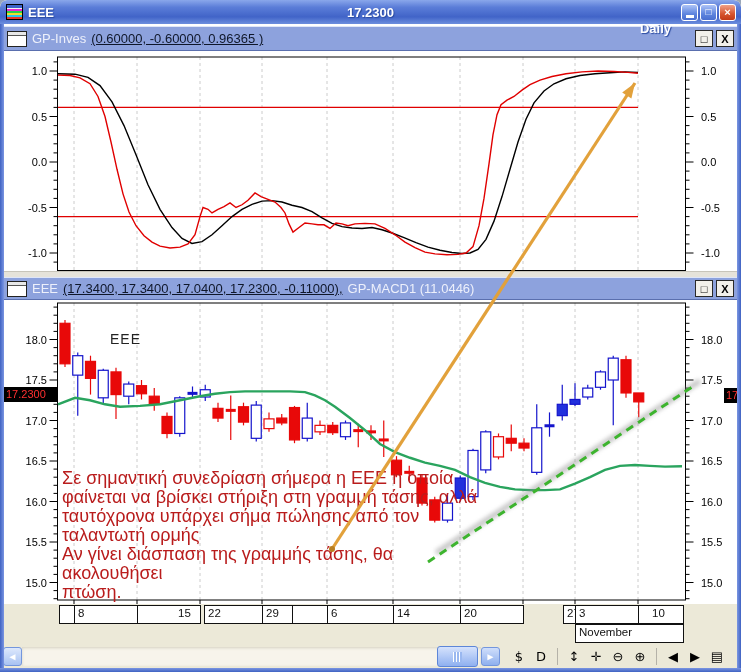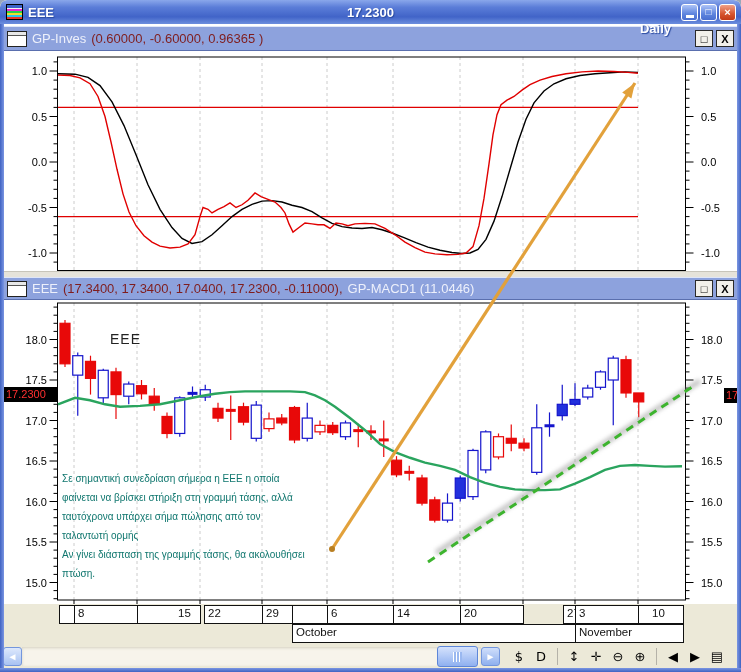--- a/index.html
+++ b/index.html
@@ -27,33 +27,33 @@
   #fL{left:0;top:24px;width:4px;height:648px;}
   #fR{right:0;top:24px;width:4px;height:648px;background:linear-gradient(90deg,#7b96e2,#3f62c2);}
   #fB{left:0;top:668px;width:741px;height:4px;background:linear-gradient(180deg,#7b96e2,#3f62c2);}
   
   .ptitle{position:absolute;left:4px;width:733px;background:#8da2dd;border-top:1px solid #dfe6f8;border-bottom:1px solid #5a6fae;
     display:flex;align-items:center;font-size:13px;color:#edf0fb;z-index:4;box-sizing:border-box;}
   #p1bar{top:26px;height:25px;}
   #p2bar{top:277px;height:23px;}
   .picon{width:20px;height:16px;margin:0 5px 0 3px;background:#fff;border:1px solid #222;box-sizing:border-box;
     box-shadow:inset 0 3px 0 #e8e8e8, inset 0 4px 0 #555;}
-  .pvals{color:#7f1d1d;margin-left:5px;white-space:pre;}
+  .pvals{color:#0f172a;margin-left:5px;white-space:pre;text-decoration:underline;}
   .pind{margin-left:5px;}
   .pbtns{margin-left:auto;display:flex;margin-right:3px;}
   .pbtn{width:18px;height:17px;background:#f2f0ea;border:1px solid #2a2a2a;margin-left:3px;box-sizing:border-box;
     display:flex;align-items:center;justify-content:center;color:#000;font-size:11px;font-weight:bold;}
   
   svg{position:absolute;left:0;}
   #svgTop{top:48px;z-index:1;}
   #svgBot{top:299px;z-index:1;}
   #overlay{top:0;z-index:6;pointer-events:none;}
   #splitter{position:absolute;left:4px;top:271px;width:733px;height:6px;background:#e6e3da;border-top:1px solid #c8c5ba;z-index:1;}
   
-  #anno{position:absolute;left:62px;top:469px;width:430px;font-size:10px;line-height:19px;color:#0f766e;
+  #anno{position:absolute;left:62px;top:469px;width:430px;font-size:18px;line-height:19px;color:#b91c1c;
     white-space:pre-line;z-index:2;}
   #eeelabel{position:absolute;left:110px;top:331px;font-size:14px;letter-spacing:1px;color:#222;z-index:2;}
   .ptag{position:absolute;height:15px;background:#000;color:#ff3030;font-size:11px;line-height:15px;
     padding-left:2px;z-index:3;box-sizing:border-box;}
   #tagL{left:4px;top:387px;width:53px;}
   #tagR{left:724px;top:388px;width:51px;}
   
   #datestrip{position:absolute;left:0;top:604px;width:741px;height:41px;z-index:2;}
   .dcell{position:absolute;background:#fff;border:1px solid #111;box-sizing:border-box;
     font-size:11.5px;color:#111;padding:1px 0 0 3px;overflow:hidden;}
@@ -506,21 +506,20 @@
       <div class="dcell" style="left: 137px; top: 1px; width: 64px; height: 19px; padding-left: 40px;">15</div>
       <div class="dcell" style="left: 204px; top: 1px; width: 63px; height: 19px;">22</div>
       <div class="dcell" style="left: 262px; top: 1px; width: 31px; height: 19px;">29</div>
       <div class="dcell" style="left: 292px; top: 1px; width: 36px; height: 19px;"></div>
       <div class="dcell" style="left: 327px; top: 1px; width: 67px; height: 19px;">6</div>
       <div class="dcell" style="left: 393px; top: 1px; width: 68px; height: 19px;">14</div>
       <div class="dcell" style="left: 460px; top: 1px; width: 64px; height: 19px;">20</div>
       <div class="dcell" style="left: 523px; top: 1px; width: 53px; height: 19px; margin-left: 40px;">27</div>
       <div class="dcell" style="left: 575px; top: 1px; width: 64px; height: 19px;">3</div>
       <div class="dcell" style="left: 638px; top: 1px; width: 46px; height: 19px; padding-left: 13px;">10</div>
-      <div class="dcell" style="left: 292px; top: 20px; width: 284px; height: 19px;">October</div>
       <div class="dcell" style="left: 575px; top: 20px; width: 109px; height: 19px;">November</div>
     </div>
 
   <div id="scrollrow">
     <div class="sbtn" id="sLeft">◄</div>
     <div id="strack"></div>
     <div id="sthumb" style="left: 437px; width: 41px;">
         <i></i>
       </div>
     <div class="sbtn" id="sRight">►</div>

